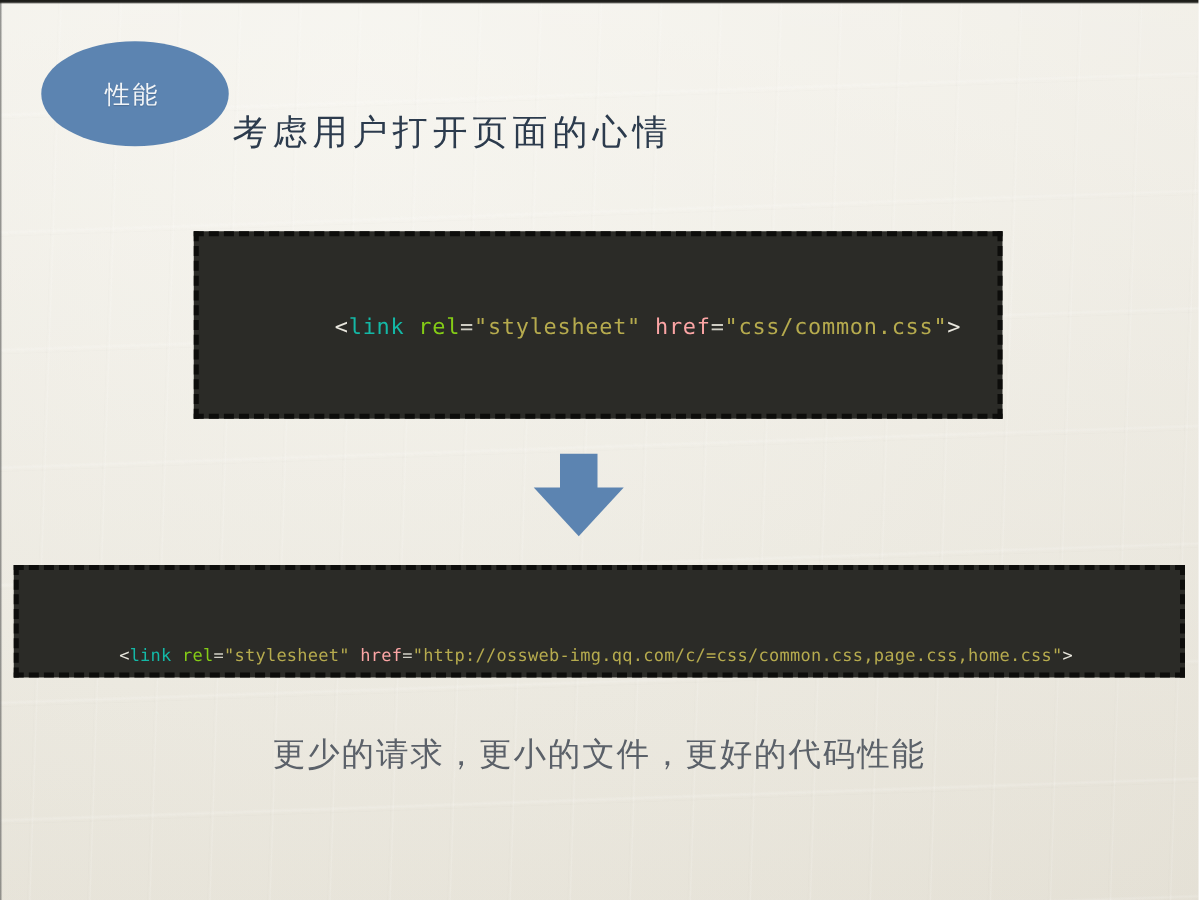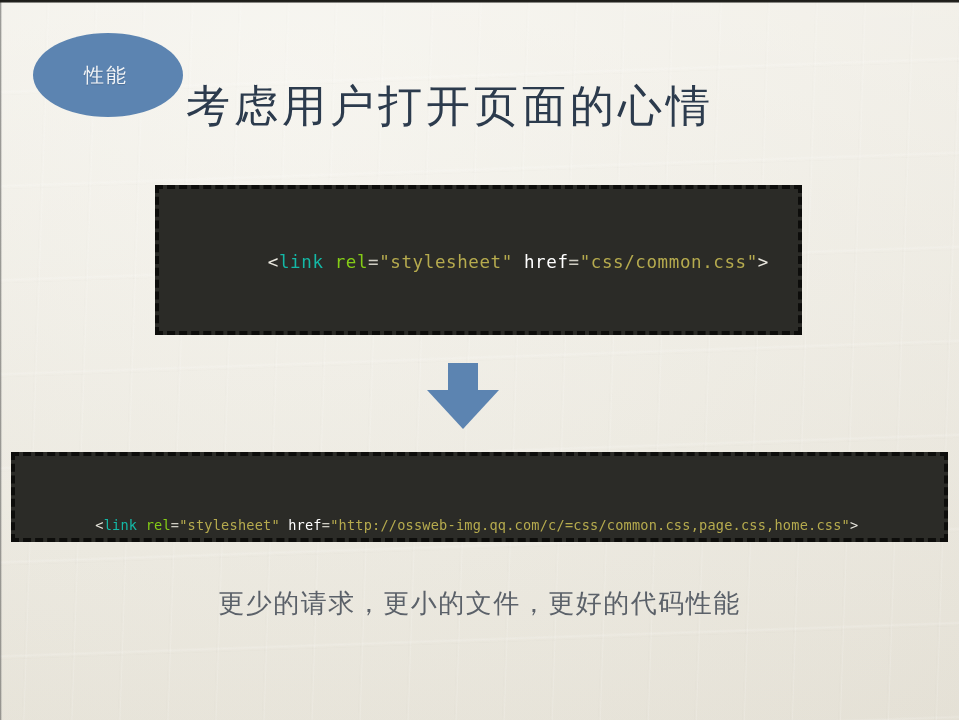--- a/index.html
+++ b/index.html
@@ -99,21 +99,21 @@
     padding-right: 4px;
     text-shadow: 0 1px 1px rgba(0,0,0,0.18);
   }
 
   
   #slide-title {
     position: absolute;
     left: 186px;
     top: 78px;
     color: #2c3b4d;
-    font-size: 44px;
+    font-size: 28px;
     line-height: 56px;
     letter-spacing: 4px;
     white-space: nowrap;
     font-weight: 400;
   }
 
   
   .code-block {
     position: absolute;
     background: #2b2b27;
@@ -148,21 +148,21 @@
   #code-block-bottom .code-line {
     font-size: 13.6px;
     line-height: 26px;
     letter-spacing: 0.2px;
     white-space: pre;
   }
 
   .tok-bracket { color: #e9e7de; }
   .tok-tag     { color: #14b8a6; }
   .tok-attr    { color: #84cc16; }
-  .tok-attr2   { color: #ffffff; }
+  .tok-attr2   { color: #fca5a5; }
   .tok-eq      { color: #cfcdc3; }
   .tok-str     { color: #b6ab4e; }
 
   
   #down-arrow {
     position: absolute;
     left: 427px;
     top: 363px;
     width: 72px;
     height: 66px;

